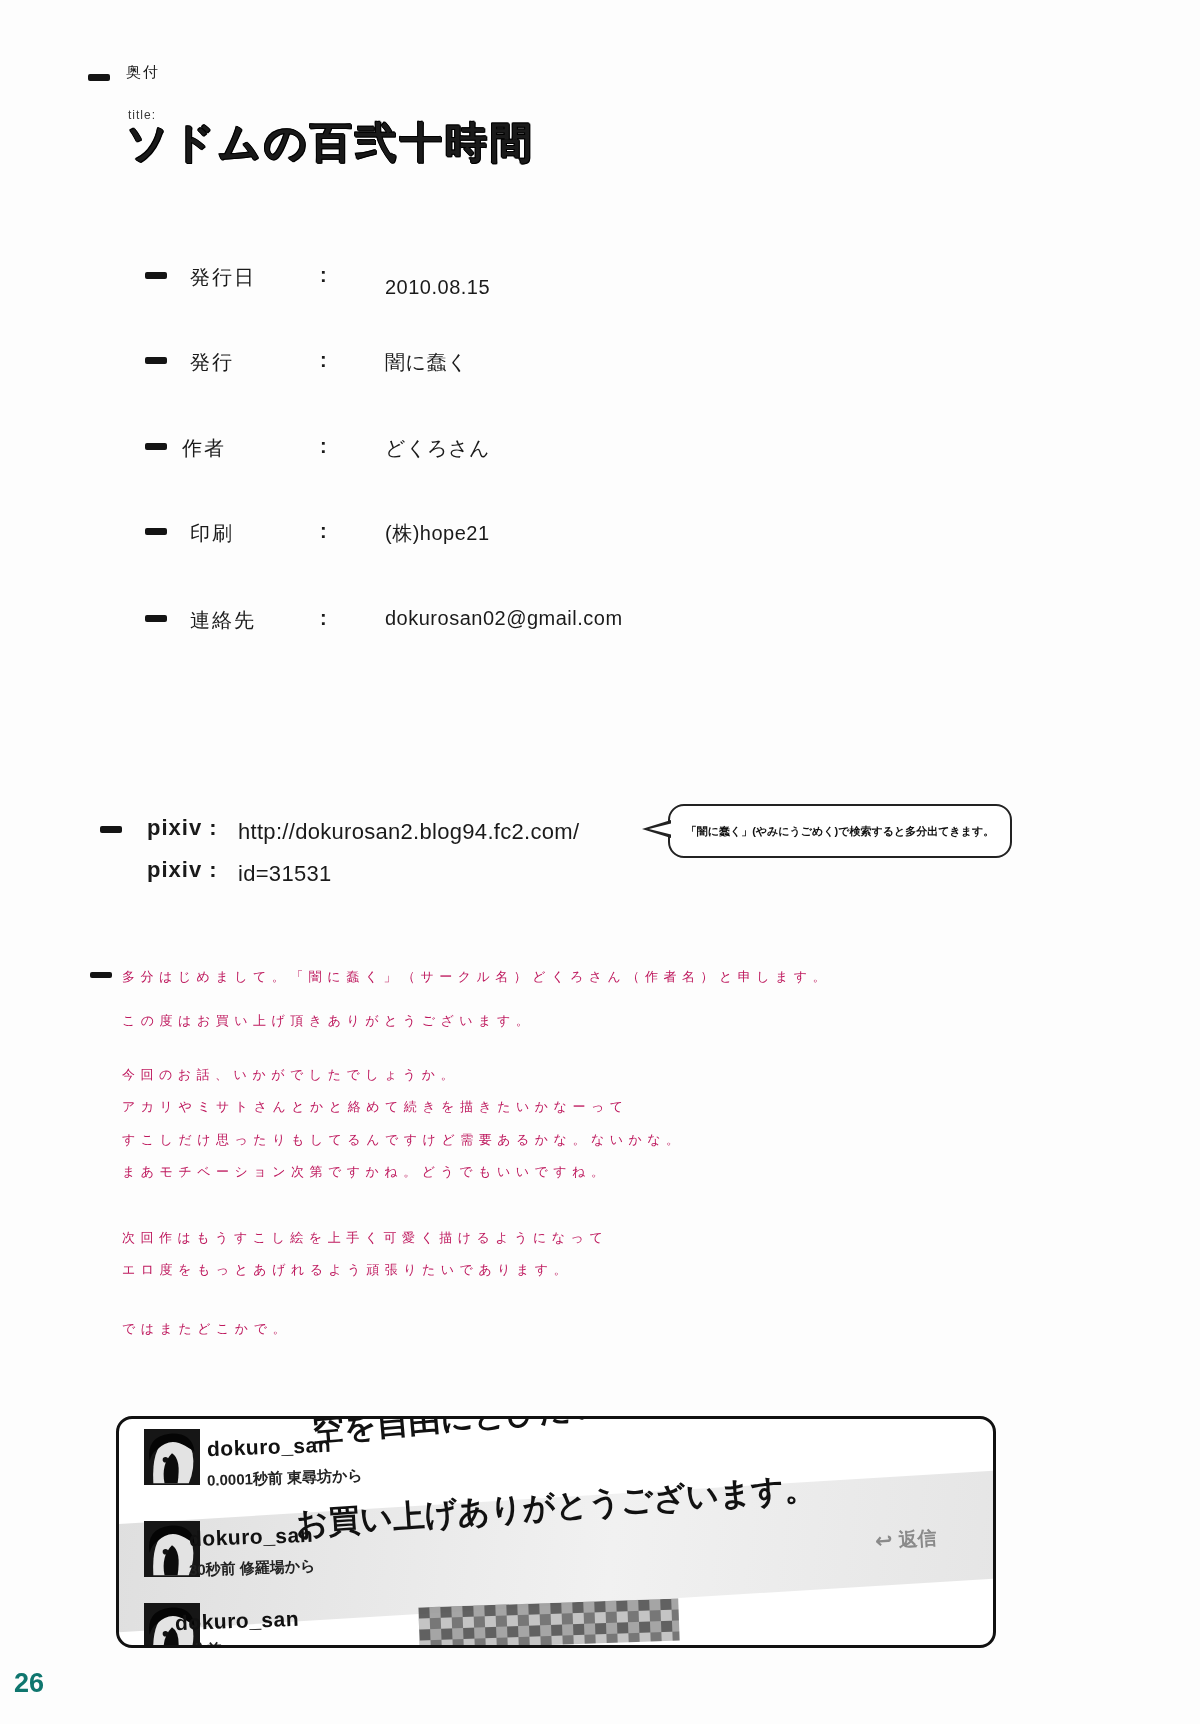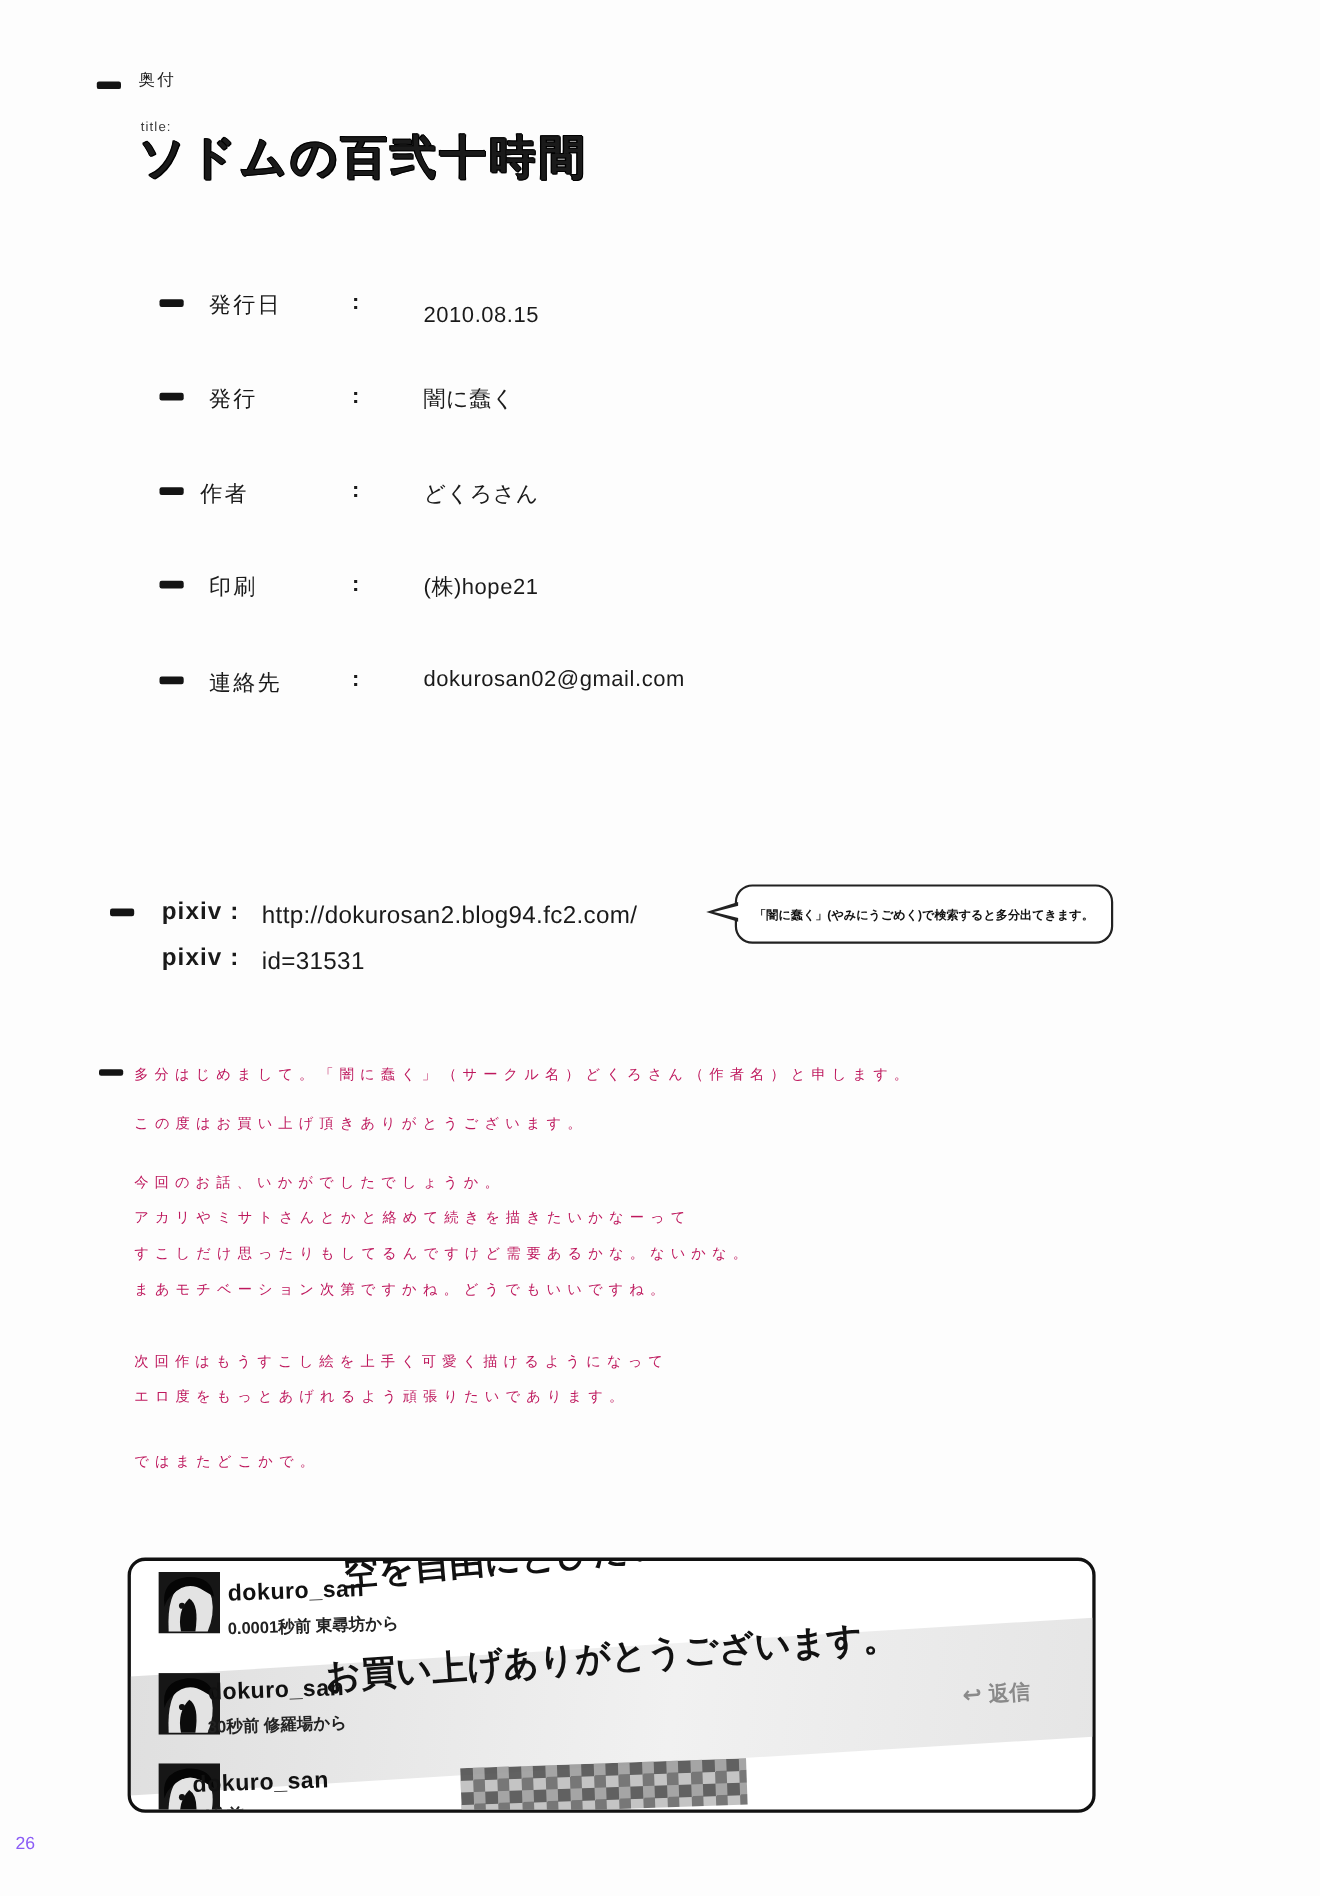--- a/index.html
+++ b/index.html
@@ -53,21 +53,21 @@
   .tw-meta{position:absolute;font-size:15px;font-weight:700;color:#222;white-space:nowrap;}
   .tw-text{position:absolute;font-size:32px;font-weight:800;color:#111;white-space:nowrap;transform-origin:0 100%;}
   .tw-reply{position:absolute;font-size:19px;font-weight:700;color:#8a8a8a;white-space:nowrap;}
   .tw-reply .arrow{font-size:21px;margin-right:6px;}
   .mosaic{
     position:absolute;left:300px;top:184px;width:260px;height:42px;transform:rotate(-2deg);
     background:
       repeating-conic-gradient(from 0deg,#9b9b9b 0% 25%,#686868 25% 50%,#bdbdbd 50% 75%,#4f4f4f 75% 100%);
     background-size:22px 22px;opacity:0.9;
   }
-  .page-number{position:absolute;left:14px;top:1668px;font-size:16px;font-weight:400;color:#8b5cf6;}
+  .page-number{position:absolute;left:14px;top:1668px;font-size:27px;font-weight:700;color:#0f766e;}
 </style>
 </head>
 <body>
 
 <div class="page">
 
   <span class="dash" style="left:88px;top:74px;"></span>
   <span class="abs sec-label" style="left:126px;top:63px;">奥付</span>
 
   <span class="abs title-label" style="left:128px;top:108px;">title:</span>

